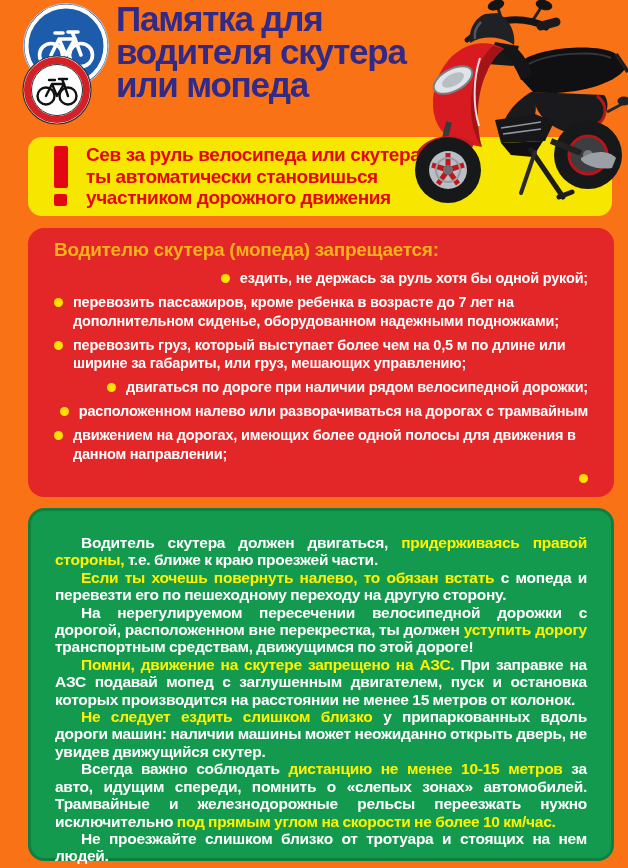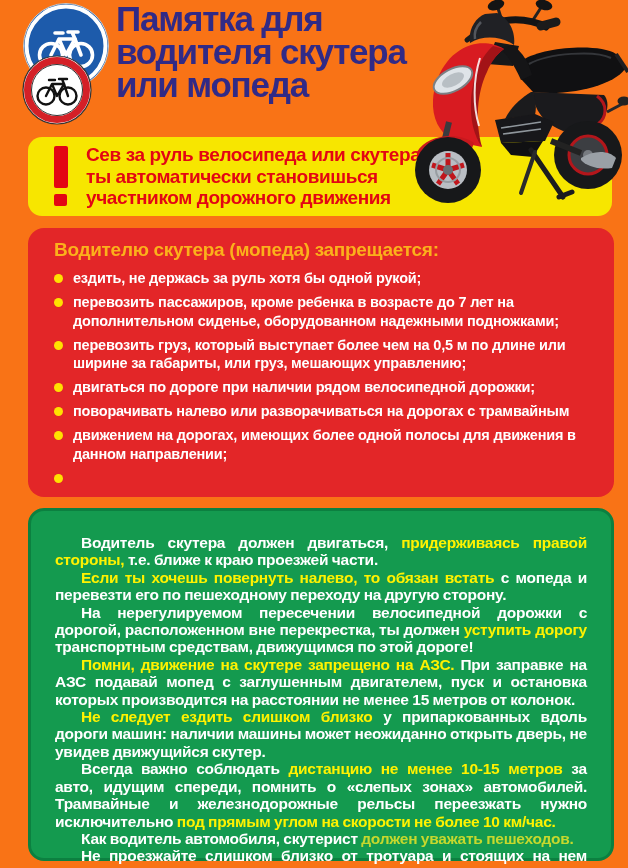--- a/index.html
+++ b/index.html
@@ -23,21 +23,21 @@
   .excl .bar{width:14px;height:42px;background:#e30613;border-radius:2px;}
   .excl .dotsq{width:13px;height:12px;background:#e30613;border-radius:2px;margin-top:6px;}
   .banner-text{position:absolute;left:58px;top:7px;color:#e30613;font-weight:bold;
                font-size:19px;line-height:21.5px;letter-spacing:-0.4px;}
 
   
   .red-panel{position:absolute;left:28px;top:228px;width:586px;height:269px;background:#e32628;
              border-radius:16px;box-sizing:border-box;padding:11px 26px 8px 26px;z-index:1;}
   .red-heading{color:#fbb11b;font-weight:bold;font-size:19px;letter-spacing:-0.3px;margin:0 0 8px 0;}
   .rp-list{margin:0;padding:0;list-style:none;}
-  .rp-item{display:flex;gap:10px;margin-bottom:5.5px;}
+  .rp-item{display:flex;gap:10px;margin-bottom:5.5px;justify-content:flex-end;}
   .rp-dot{flex:none;width:9px;height:9px;border-radius:50%;background:#ffe100;margin-top:5px;}
   .rp-text{color:#ffffff;font-weight:bold;font-size:14.5px;line-height:18.5px;letter-spacing:-0.2px;}
 
   
   .green-panel{position:absolute;left:28px;top:508px;width:586px;height:353px;background:#149a4f;
                border:3px solid #0c8040;border-radius:16px;box-sizing:border-box;
                padding:23px 24px 6px 24px;z-index:1;}
   .green-panel p{margin:0;color:#ffffff;font-weight:bold;font-size:15.5px;line-height:17.4px;
                  text-align:justify;text-indent:26px;letter-spacing:-0.25px;word-spacing:-0.5px;}
   .y{color:#fff200;}
@@ -162,36 +162,35 @@
       <li class="rp-item">
           <span class="rp-dot"></span>
           <span class="rp-text">перевозить груз, который выступает более чем на 0,5 м по длине или ширине за габариты, или груз, мешающих управлению;</span>
         </li>
       <li class="rp-item">
           <span class="rp-dot"></span>
           <span class="rp-text">двигаться по дороге при  наличии рядом велосипедной дорожки;</span>
         </li>
       <li class="rp-item">
           <span class="rp-dot"></span>
-          <span class="rp-text">поворачивать  налево или разворачиваться  на дорогах с трамвайным</span>
+          <span class="rp-text">расположенном  налево или разворачиваться  на дорогах с трамвайным</span>
         </li>
       <li class="rp-item">
           <span class="rp-dot"></span>
           <span class="rp-text">движением на дорогах, имеющих более одной полосы для движения в данном направлении;</span>
         </li>
       <li class="rp-item">
           <span class="rp-dot"></span>
         </li>
     </ul>
   </div>
 
   <div class="green-panel">
     <p><span>Водитель скутера должен двигаться, </span><span class="y">придерживаясь правой стороны,</span><span> т.е. ближе к краю проезжей части.</span></p>
     <p><span class="y">Если ты хочешь повернуть налево, то обязан встать</span><span> с мопеда и перевезти его по пешеходному переходу на другую сторону.</span></p>
     <p><span>На нерегулируемом пересечении велосипедной дорожки с дорогой, расположенном вне перекрестка, ты должен </span><span class="y">уступить дорогу</span><span> транспортным средствам, движущимся по этой дороге!</span></p>
     <p><span class="y">Помни, движение на скутере запрещено на АЗС.</span><span> При заправке на АЗС подавай мопед с заглушенным двигателем, пуск и остановка которых производится на расстоянии не менее 15 метров от колонок.</span></p>
     <p><span class="y">Не следует ездить слишком близко</span><span> у припаркованных вдоль дороги машин: наличии машины может неожиданно открыть дверь, не увидев движущийся скутер.</span></p>
     <p><span>Всегда важно соблюдать </span><span class="y">дистанцию не менее 10-15 метров</span><span> за авто, идущим спереди, помнить о «слепых зонах» автомобилей. Трамвайные и железнодорожные рельсы переезжать нужно исключительно </span><span class="y">под прямым углом на скорости не более 10 км/час.</span></p>
-    <p><span>Как водитель автомобиля, скутерист </span><span class="lg">должен уважать пешеходов.</span></p>
     <p><span>Не проезжайте слишком близко от тротуара и стоящих на нем людей.</span></p>
   </div>
 
 </div>
 
 </body></html>

